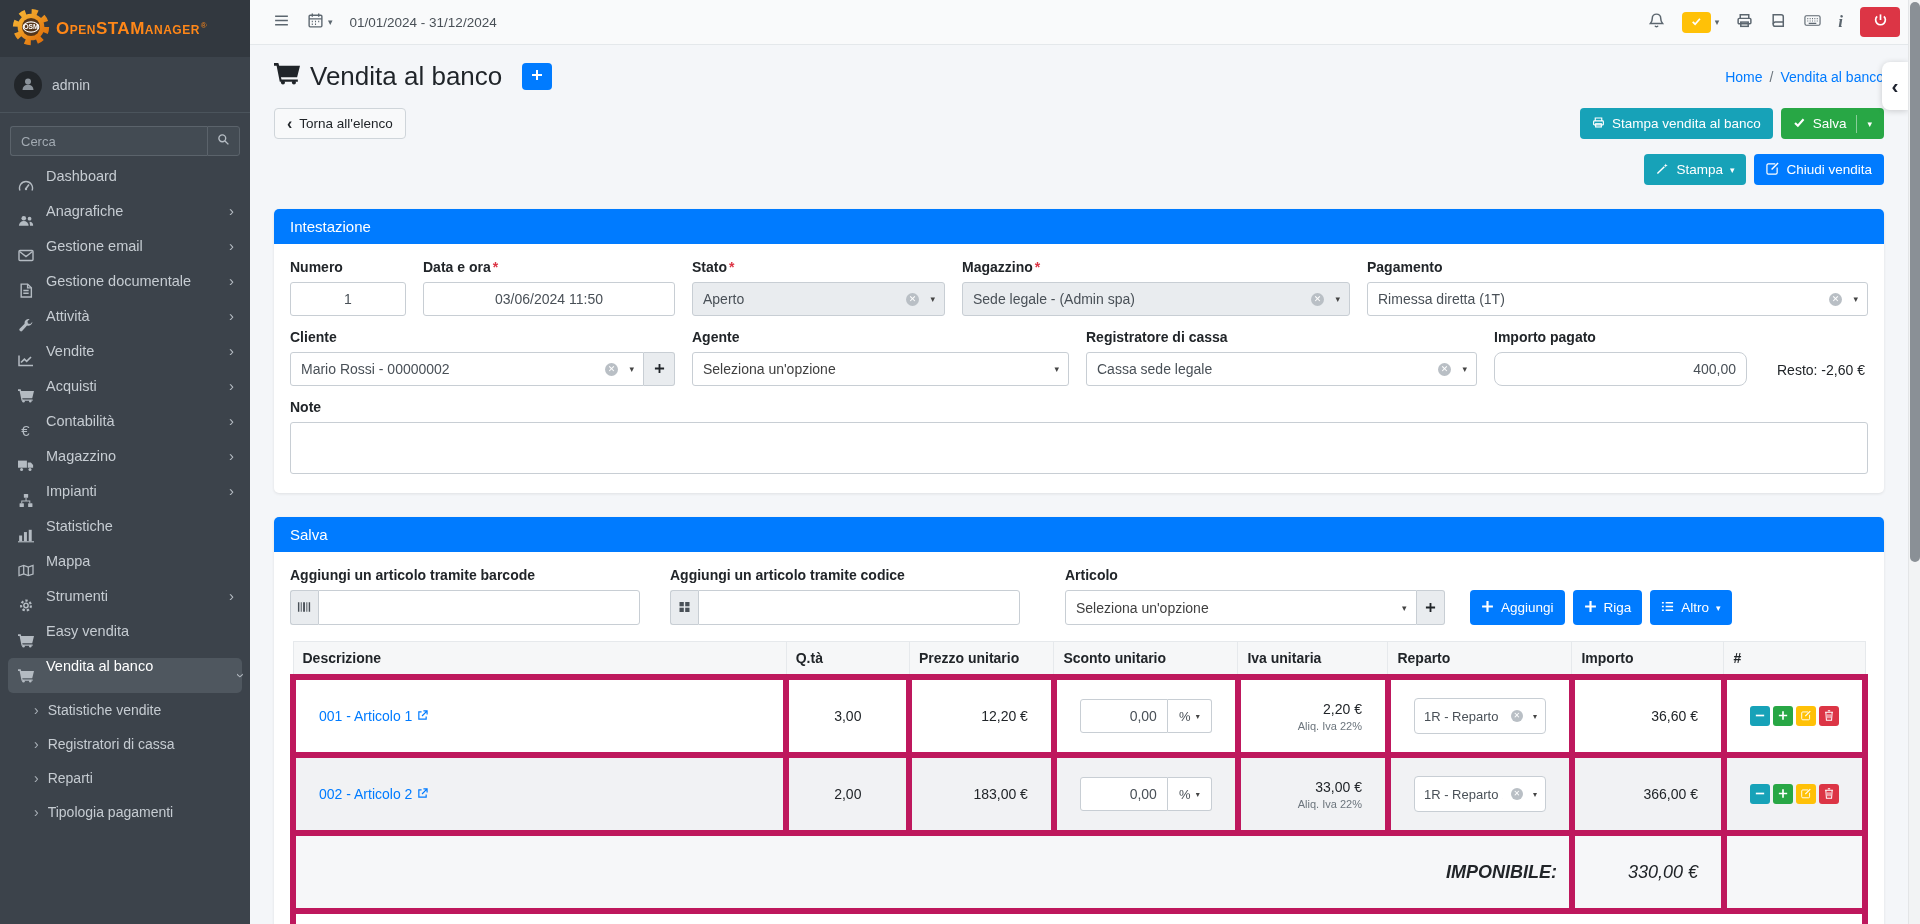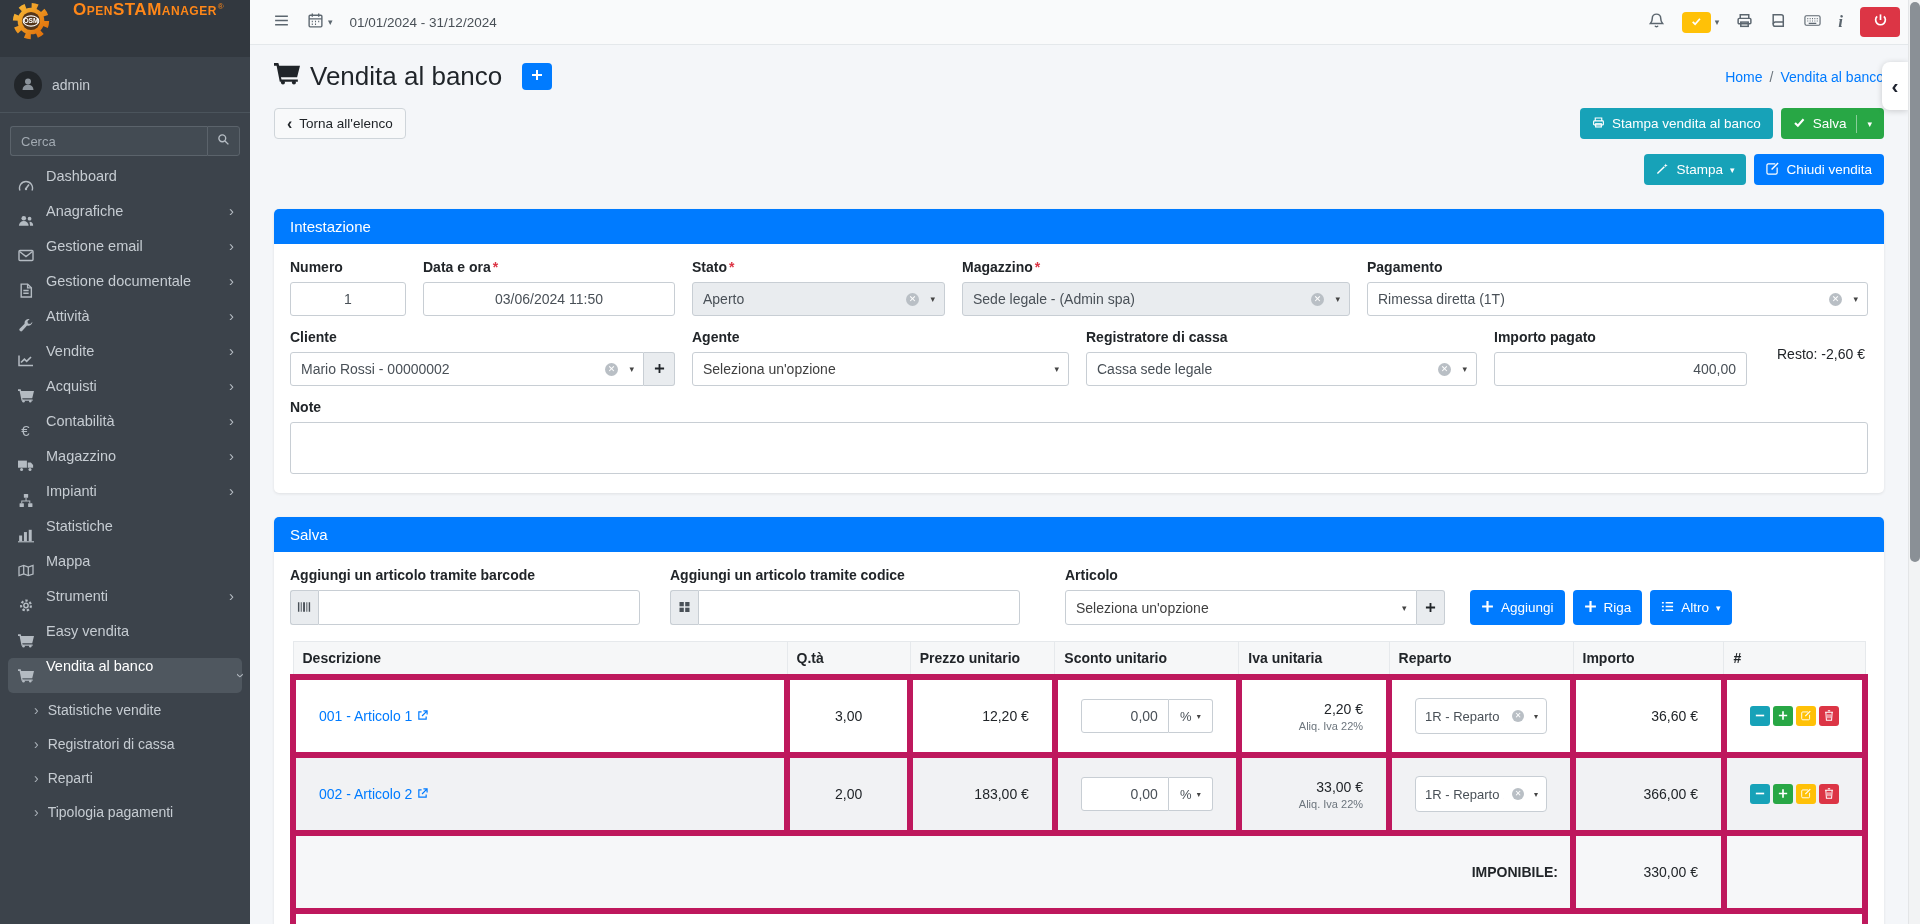--- a/index.html
+++ b/index.html
@@ -2,21 +2,21 @@
 <html><head>
 <meta charset="utf-8">
 <style>
   * { margin:0; padding:0; box-sizing:border-box; }
   html,body { width:1920px; height:924px; overflow:hidden; }
   body { font-family:"Liberation Sans", sans-serif; font-size:14px; color:#212529; background:#f4f6f9; }
   .app { position:relative; width:1920px; height:924px; }
 
   
   .sidebar { position:absolute; left:0; top:0; width:250px; height:924px; background:#3c434b; z-index:5; }
-  .brand { height:57px; display:flex; align-items:flex-start; gap:21px; padding:0 10px; background:#32383f; }
+  .brand { height:57px; display:flex; align-items:center; gap:4px; padding:0 10px; background:#32383f; }
   .brand-text { font-weight:700; font-size:17px; color:#ff8718; font-variant:small-caps; letter-spacing:.5px; white-space:nowrap; }
   .brand-reg { color:#ff8718; font-size:8px; vertical-align:super; margin-left:1px; }
   .user-panel { display:flex; align-items:center; gap:10px; padding:14px 14px 13px; border-bottom:1px solid #4b545c; }
   .avatar { width:28px; height:28px; border-radius:50%; background:#22262a; color:#8a929a; display:flex; align-items:center; justify-content:center; }
   .avatar svg { width:16px; height:16px; }
   .user-name { color:#c6ccd2; font-size:14px; }
   .sidebar-search { display:flex; margin:13px 10px 8px; }
   .sidebar-search input { flex:1; height:30px; background:#434b53; border:1px solid #5b636b; border-right:none; border-radius:3px 0 0 3px; color:#fff; font-size:13px; padding:0 10px; font-family:inherit; outline:none; }
   .sidebar-search input::placeholder { color:#a2aab2; }
   .sidebar-search button { width:34px; height:30px; background:#434b53; border:1px solid #5b636b; border-radius:0 3px 3px 0; color:#b6bdc4; display:flex; align-items:center; justify-content:center; cursor:pointer; }
@@ -71,26 +71,26 @@
   .btn-blue { background:#007bff; color:#fff; }
   .btn .chev-l { font-size:16px; font-weight:700; line-height:1; }
   .split-sep { width:1px; height:18px; background:rgba(255,255,255,.45); margin:0 3px; }
   .btn .caret { color:inherit; }
 
   
   .card { background:#fff; border-radius:5px; box-shadow:0 1px 3px rgba(0,0,0,.09); margin-top:24px; }
   .card-header { background:#007bff; color:#fff; font-size:15px; padding:9px 16px; border-radius:5px 5px 0 0; }
   .card-body { padding:15px 16px 16px; }
 
-  .form-row { display:flex; gap:17px;align-items:center; }
+  .form-row { display:flex; gap:17px; }
   .form-row + .form-row { margin-top:13px; }
   .field label { display:block; font-weight:700; font-size:14px; color:#212529; margin-bottom:7px; }
   .req::after { content:"*"; color:#dc3545; margin-left:2px; }
   .control { width:100%; height:34px; border:1px solid #c8ced4; border-radius:3px; font-size:14px; color:#495057; padding:0 10px; background:#fff; font-family:inherit; outline:none; }
-  .center { text-align:center; } .right { text-align:right; }
+  .center { text-align:center; } .right { text-align:right;border-radius:8px; }
   .sel { position:relative; display:flex; align-items:center; padding-right:44px; cursor:pointer; }
   .sel .sel-text { overflow:hidden; white-space:nowrap; text-overflow:ellipsis; }
   .sel .placeholder { color:#404040; }
   .clear-x { position:absolute; right:25px; width:13px; height:13px; border-radius:50%; background:#b9bfc5; color:#fff; font-size:9px; line-height:13px; text-align:center; }
   .sel .s-caret { position:absolute; right:9px; font-size:9px; color:#444; }
   .sel.no-clear { padding-right:26px; }
   .disabled { background:#e9ecef; }
   .input-group { display:flex; }
   .input-group .sel { flex:1; border-radius:3px 0 0 3px; }
   .addon { width:31px; height:34px; background:#e9ecef; border:1px solid #c8ced4; border-left:none; border-radius:0 3px 3px 0; display:flex; align-items:center; justify-content:center; color:#212529; cursor:pointer; }
@@ -131,21 +131,21 @@
   .iva-sub { font-size:11px; color:#6c757d; margin-top:3px; }
   .mini-sel { width:132px; height:36px; margin:0 auto; border:1px solid #c8ced4; border-radius:4px; background:#fff; display:flex; align-items:center; position:relative; padding:0 42px 0 9px; font-size:13px; color:#495057; cursor:pointer; }
   .mini-sel .sel-text { overflow:hidden; white-space:nowrap; }
   .mini-sel .clear-x { right:22px; width:12px; height:12px; line-height:12px; font-size:8px; }
   .mini-sel .s-caret { position:absolute; right:8px; font-size:8px; color:#444; }
   .act { display:inline-flex; gap:3px; }
   .act button { width:20px; height:20px; border:none; border-radius:3px; color:#fff; display:flex; align-items:center; justify-content:center; cursor:pointer; }
   .act button svg { width:10px; height:11px; }
   .b-teal{background:#17a2b8;} .b-green{background:#28a745;} .b-yellow{background:#ffc107;} .b-red{background:#dc3545;}
   tr.tfoot-row { height:46px; background:#f6f7f9; }
-  tr.tfoot-row td { font-size:14px; }
+  tr.tfoot-row td { font-size:18px;font-style:italic; }
   .tfoot-label { text-align:right; font-weight:700; padding-right:12px !important; }
   tr.partial-row { height:12px; background:#fff; }
 
   
   .collapse-handle { position:absolute; right:12px; top:62px; width:26px; height:48px; background:#fff; border-radius:8px 0 0 8px; box-shadow:0 1px 6px rgba(0,0,0,.18); display:flex; align-items:center; justify-content:center; font-size:21px; font-weight:700; color:#1f2430; cursor:pointer; z-index:8; }
   .scrollbar { position:absolute; right:0; top:0; width:12px; height:924px; background:#f2f3f4; border-left:1px solid #e3e5e7; z-index:9; }
   .scrollbar .thumb { position:absolute; top:2px; left:1px; width:10px; height:560px; background:#8a9096; border-radius:5px; }
 </style>
 </head>
 <body>

